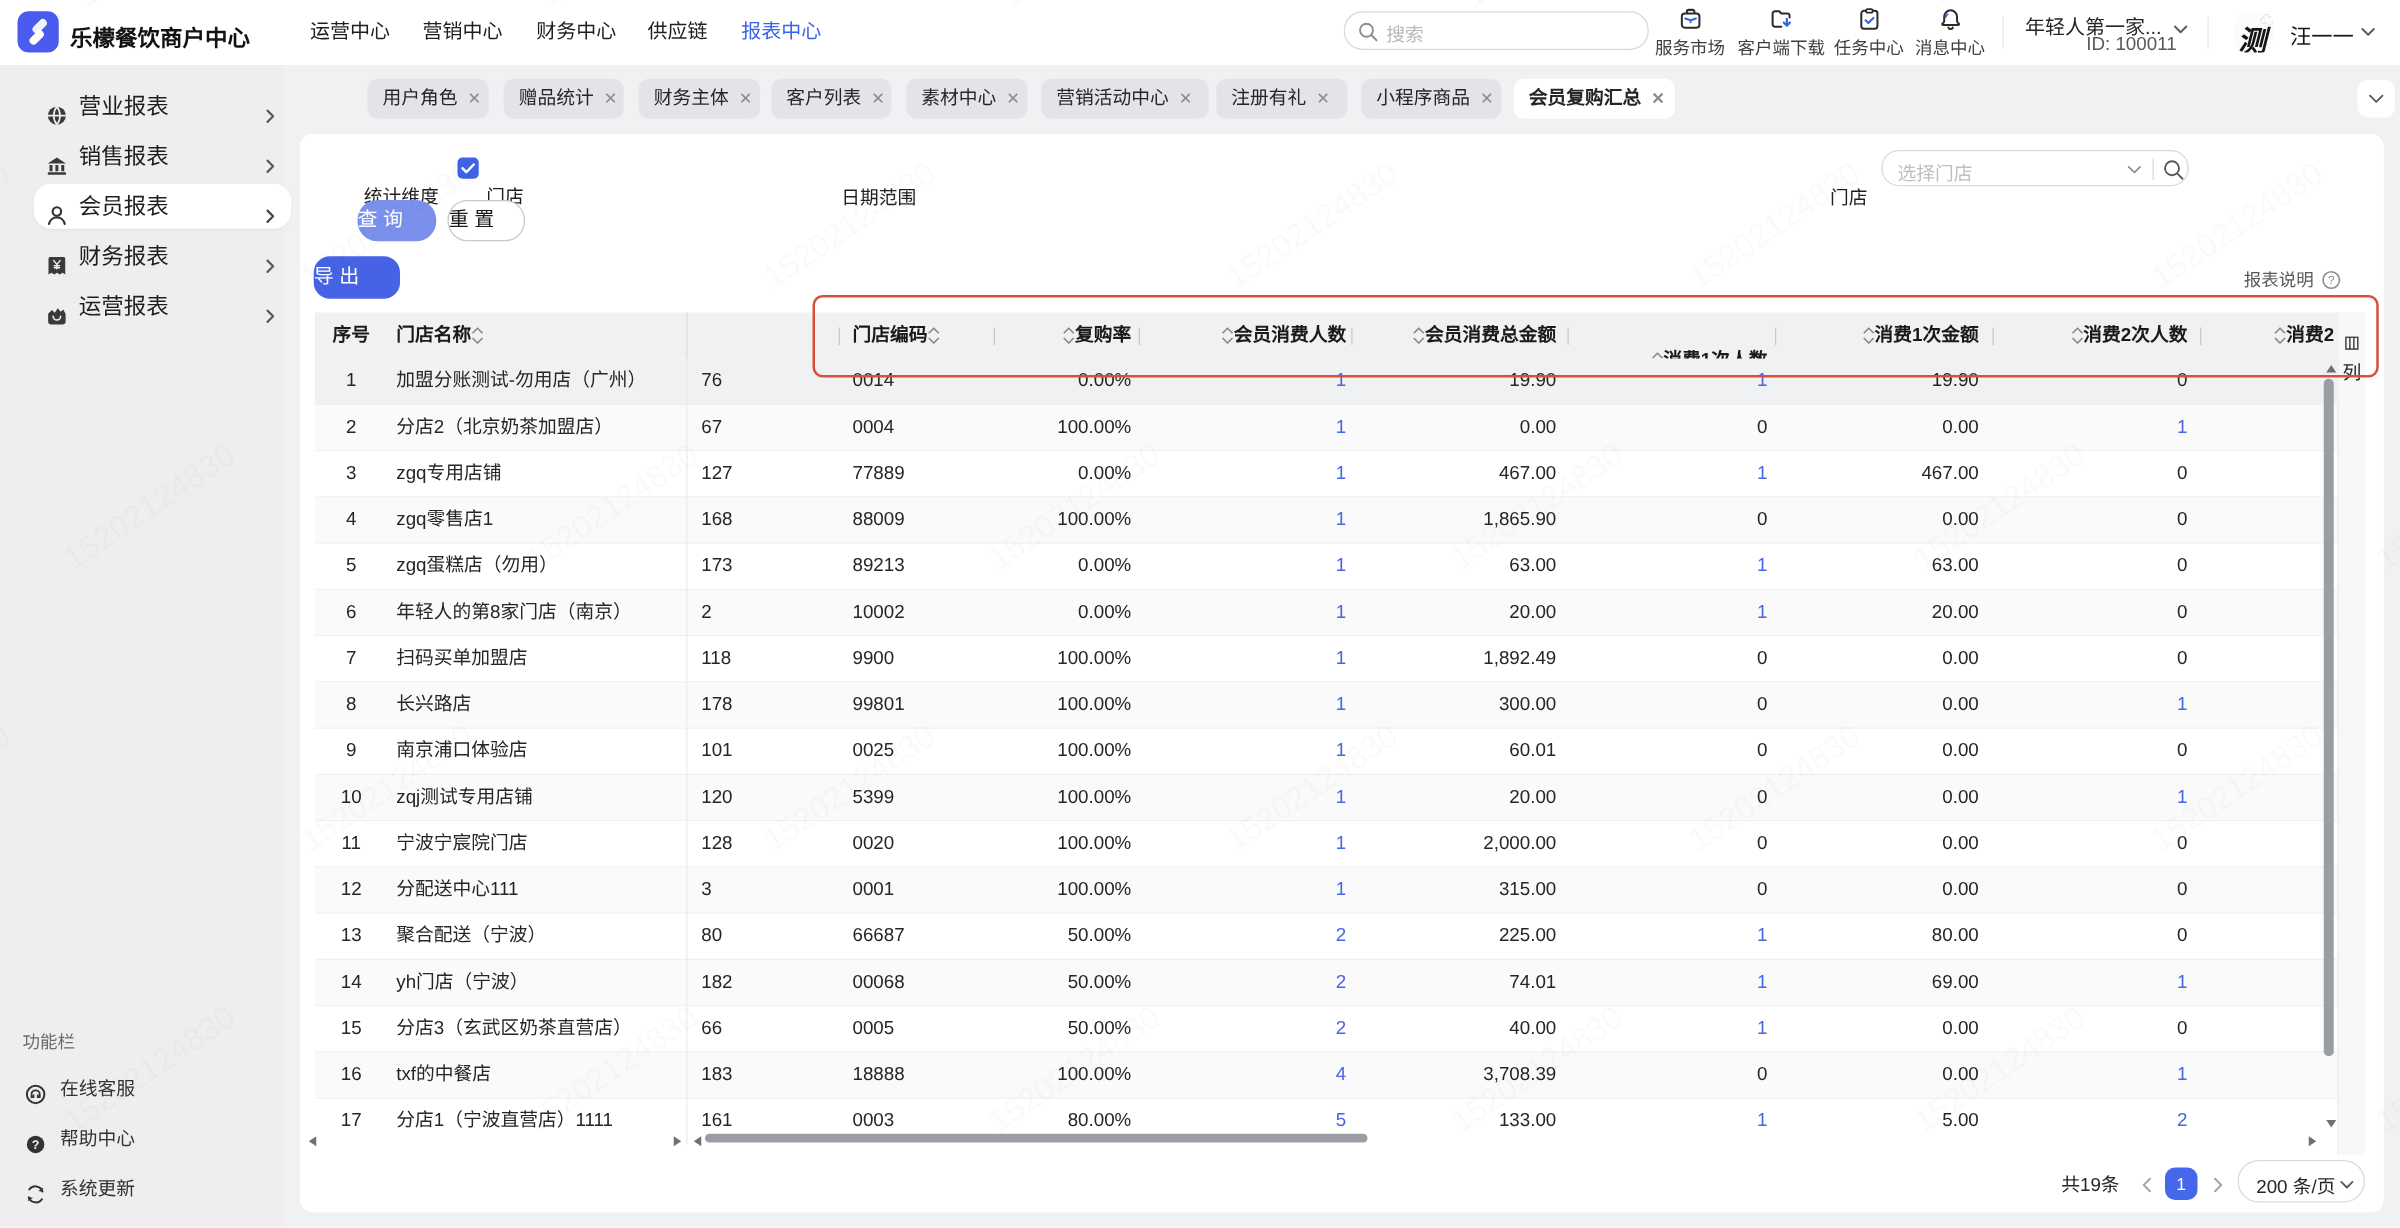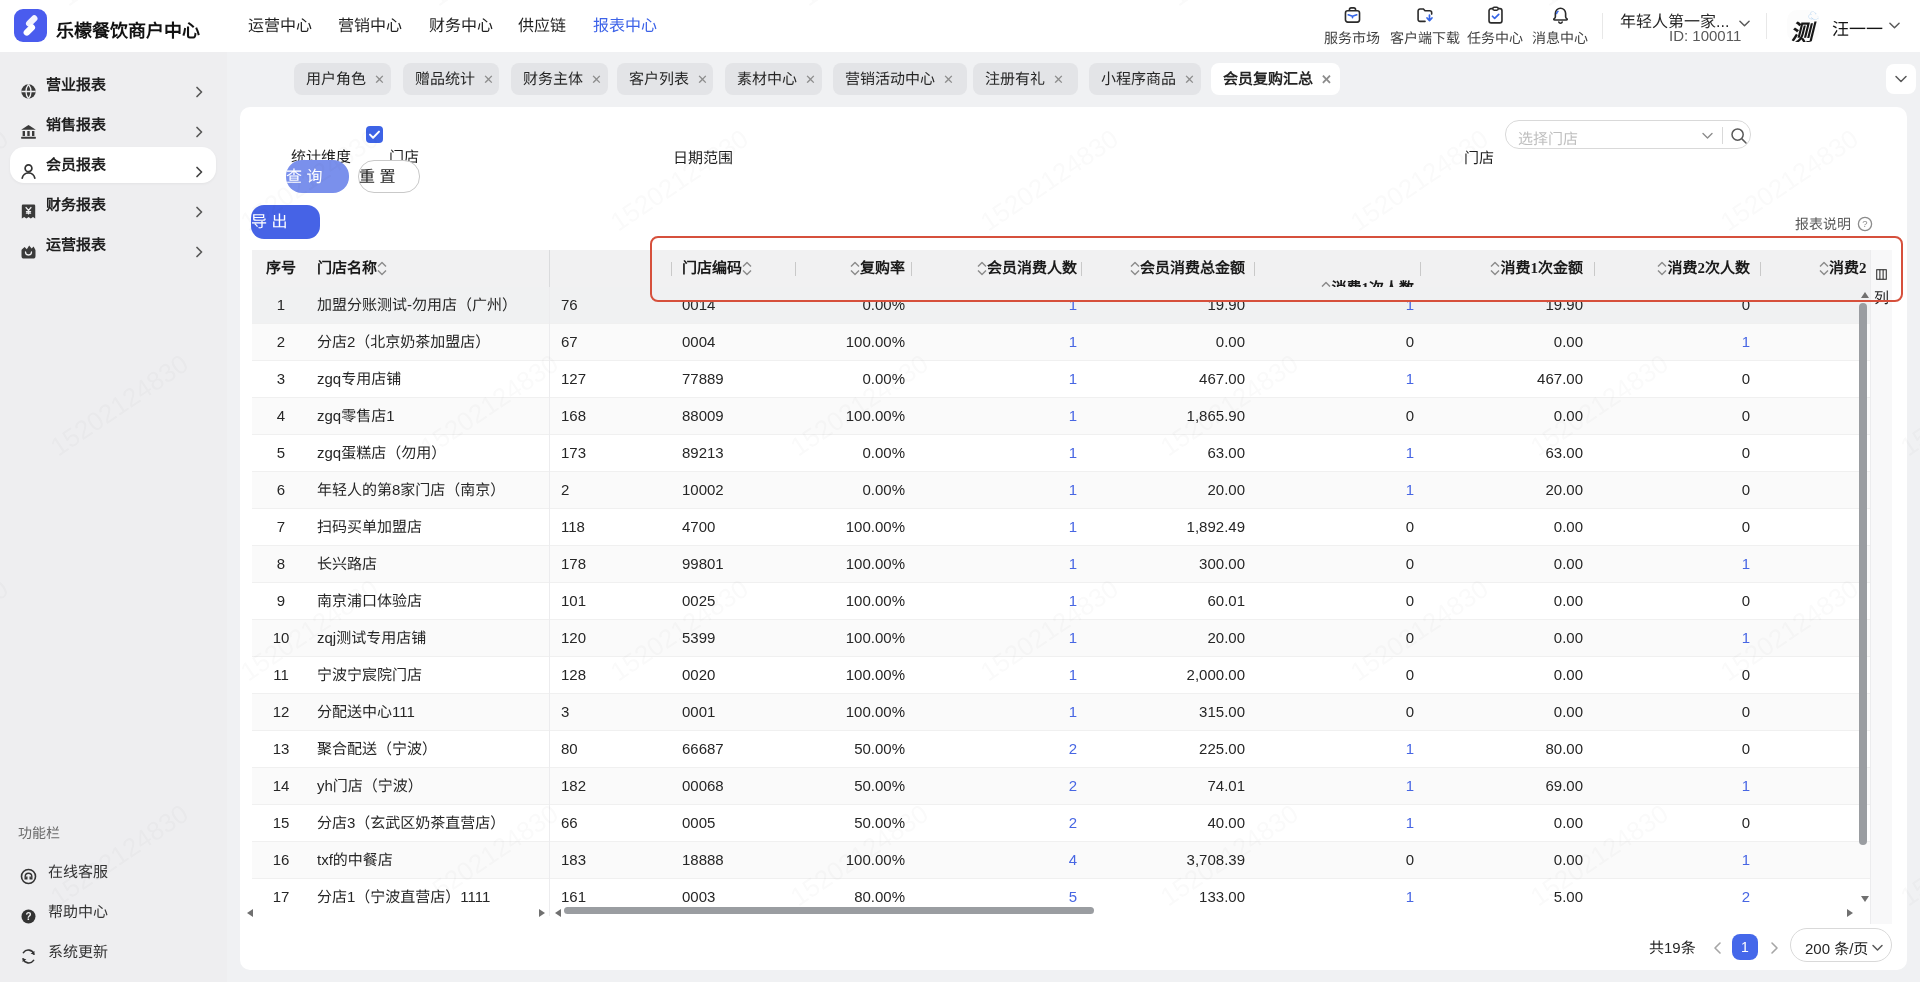--- a/index.html
+++ b/index.html
@@ -12,40 +12,40 @@
 #brand{position:absolute;left:56px;top:16px;font-size:18px;font-weight:700;color:#121212;}
 .nav{position:absolute;top:0;height:52px;line-height:52px;font-size:16px;color:#1f1f1f;font-weight:500;}
 .nav.on{color:#3d63e8;}
 #search{position:absolute;left:1075px;top:9px;width:244px;height:31px;border:1px solid #d9d9d9;border-radius:15px;background:#fff;}
 #search .ph{position:absolute;left:33px;top:6px;font-size:15px;color:#b9b9b9;}
 .tbico{position:absolute;top:6px;text-align:center;font-size:14px;color:#404040;}
 .tbico svg{display:block;margin:0 auto 2px;}
 .vsep{position:absolute;top:13px;width:1px;height:26px;background:#e8e8e8;}
 
 #sidebar{position:absolute;left:0;top:52px;width:227px;height:930px;background:#eeeef0;}
-.sitem{position:absolute;left:10px;width:206px;height:36px;line-height:36px;font-size:15px;color:#1f1f1f;font-weight:700;}
+.sitem{position:absolute;left:27px;width:206px;height:36px;line-height:36px;font-size:18px;color:#1f1f1f;font-weight:400;}
 .sitem .ic{position:absolute;left:10px;top:10px;}
 .sitem .tx{position:absolute;left:36px;}
 .sitem .ch{position:absolute;right:10px;top:10px;}
 .sitem.on{background:#fff;border-radius:14px;box-shadow:0 1px 3px rgba(0,0,0,.05);}
 .sbot{position:absolute;left:10px;width:206px;height:32px;line-height:32px;font-size:15px;color:#333;}
 .sbot .ic{position:absolute;left:10px;top:8px;}
 .sbot .tx{position:absolute;left:38px;}
 
 .tab{position:absolute;top:63px;height:32px;border-radius:8px;background:#e3e4e7;font-size:15px;color:#262626;line-height:32px;white-space:nowrap;}
 .tab .t{padding-left:12px;}
 .tab .x{color:#8c8c8c;font-size:13px;padding:0 4px 0 8px;}
 .tab.active{background:#fff;font-weight:600;}
 
 #card{position:absolute;left:240px;top:107px;width:1667px;height:863px;background:#fff;border-radius:10px;overflow:hidden;}
 .lbl{position:absolute;font-size:15px;color:#1f1f1f;margin-top:18px;}
 .ctrl{position:absolute;border:1px solid #d9d9d9;border-radius:14px;background:#fff;}
 .btn{position:absolute;border-radius:15px;font-size:15px;}
 
-#thead{position:absolute;left:12px;top:143px;width:1618px;height:37px;background:#f1f1f2;font-weight:700;font-size:15px;color:#1a1a1a;overflow:hidden;font-family:Liberation Serif, serif;}
+#thead{position:absolute;left:12px;top:143px;width:1618px;height:37px;background:#f1f1f2;font-weight:700;font-size:15px;color:#1a1a1a;overflow:hidden;}
 .hc{position:absolute;top:0;height:37px;line-height:37px;white-space:nowrap;}
 .hd{position:absolute;top:12px;width:1px;height:14px;background:#c9c9c9;}
 .trow{position:absolute;left:12px;width:1618px;height:37px;font-size:15px;color:#262626;border-bottom:1px solid #f0f0f0;background:#fff;}
 .trow.alt{background:#fafafa;}
 .trow.hov{background:#f0f1f2;}
 .tc{position:absolute;top:0;height:36px;line-height:36px;white-space:nowrap;}
 .r{text-align:right;}
 .c{text-align:center;}
 .blue{color:#4766e3;}
 
@@ -96,20 +96,27 @@
       <rect x="11" y="8.8" width="13.5" height="6.4" rx="3.2" fill="#fff" opacity="0.93" transform="rotate(-45 17.7 12)"></rect>
       <rect x="8.6" y="17.8" width="13.5" height="6.4" rx="3.2" fill="#fff" transform="rotate(-45 15.3 21)"></rect>
     </svg>
   </div>
   <div id="brand">乐檬餐饮商户中心</div>
   <div class="nav" style="left:248px;">运营中心</div>
   <div class="nav" style="left:338px;">营销中心</div>
   <div class="nav" style="left:429px;">财务中心</div>
   <div class="nav" style="left:518px;">供应链</div>
   <div class="nav on" style="left:593px;">报表中心</div>
+  <div id="search">
+    <svg style="position:absolute;left:10px;top:7px;" width="17" height="17" viewBox="0 0 17 17">
+        <circle cx="7.2" cy="7.2" r="5.2" fill="none" stroke="#8c8c8c" stroke-width="1.5"></circle>
+        <line x1="11.2" y1="11.2" x2="15.2" y2="15.2" stroke="#8c8c8c" stroke-width="1.5" stroke-linecap="round"></line>
+      </svg>
+    <span class="ph">搜索</span>
+  </div>
   <div class="tbico" style="left:1324px;width:56px;">
     <svg width="19" height="19" viewBox="0 0 20 20">
         <rect x="2.6" y="5" width="14.8" height="12" rx="2.4" fill="none" stroke="#2b2b2b" stroke-width="1.7"></rect>
         <path d="M6.8 5 V3.8 a1.8 1.8 0 0 1 1.8-1.8 h2.8 a1.8 1.8 0 0 1 1.8 1.8 V5" fill="none" stroke="#2b2b2b" stroke-width="1.7"></path>
         <path d="M5.5 9.2 L10 10.8 L14.5 9.2 M10 10.8 v1.6" fill="none" stroke="#3565e6" stroke-width="1.7" stroke-linecap="round" stroke-linejoin="round"></path>
       </svg>
     服务市场
   </div>
   <div class="tbico" style="left:1390px;width:70px;">
     <svg width="19" height="19" viewBox="0 0 20 20">
@@ -401,21 +408,21 @@
     <div class="tc r" style="left:700px;width:125px;"><span class="blue">1</span></div>
     <div class="tc r" style="left:841px;width:152px;">20.00</div>
     <div class="tc r" style="left:1010px;width:152px;"><span class="blue">1</span></div>
     <div class="tc r" style="left:1179px;width:152px;">20.00</div>
     <div class="tc r" style="left:1346px;width:152px;">0</div>
   </div>
       <div class="trow" style="top:402px;height:37px;">
     <div class="tc c" style="left:0;width:58px;">7</div>
     <div class="tc" style="left:65px;">扫码买单加盟店</div>
     <div class="tc" style="left:309px;">118</div>
-    <div class="tc" style="left:430px;">4700</div>
+    <div class="tc" style="left:430px;">9900</div>
     <div class="tc r" style="left:500px;width:153px;">100.00%</div>
     <div class="tc r" style="left:700px;width:125px;"><span class="blue">1</span></div>
     <div class="tc r" style="left:841px;width:152px;">1,892.49</div>
     <div class="tc r" style="left:1010px;width:152px;">0</div>
     <div class="tc r" style="left:1179px;width:152px;">0.00</div>
     <div class="tc r" style="left:1346px;width:152px;">0</div>
   </div>
       <div class="trow alt" style="top:439px;height:37px;">
     <div class="tc c" style="left:0;width:58px;">8</div>
     <div class="tc" style="left:65px;">长兴路店</div>

